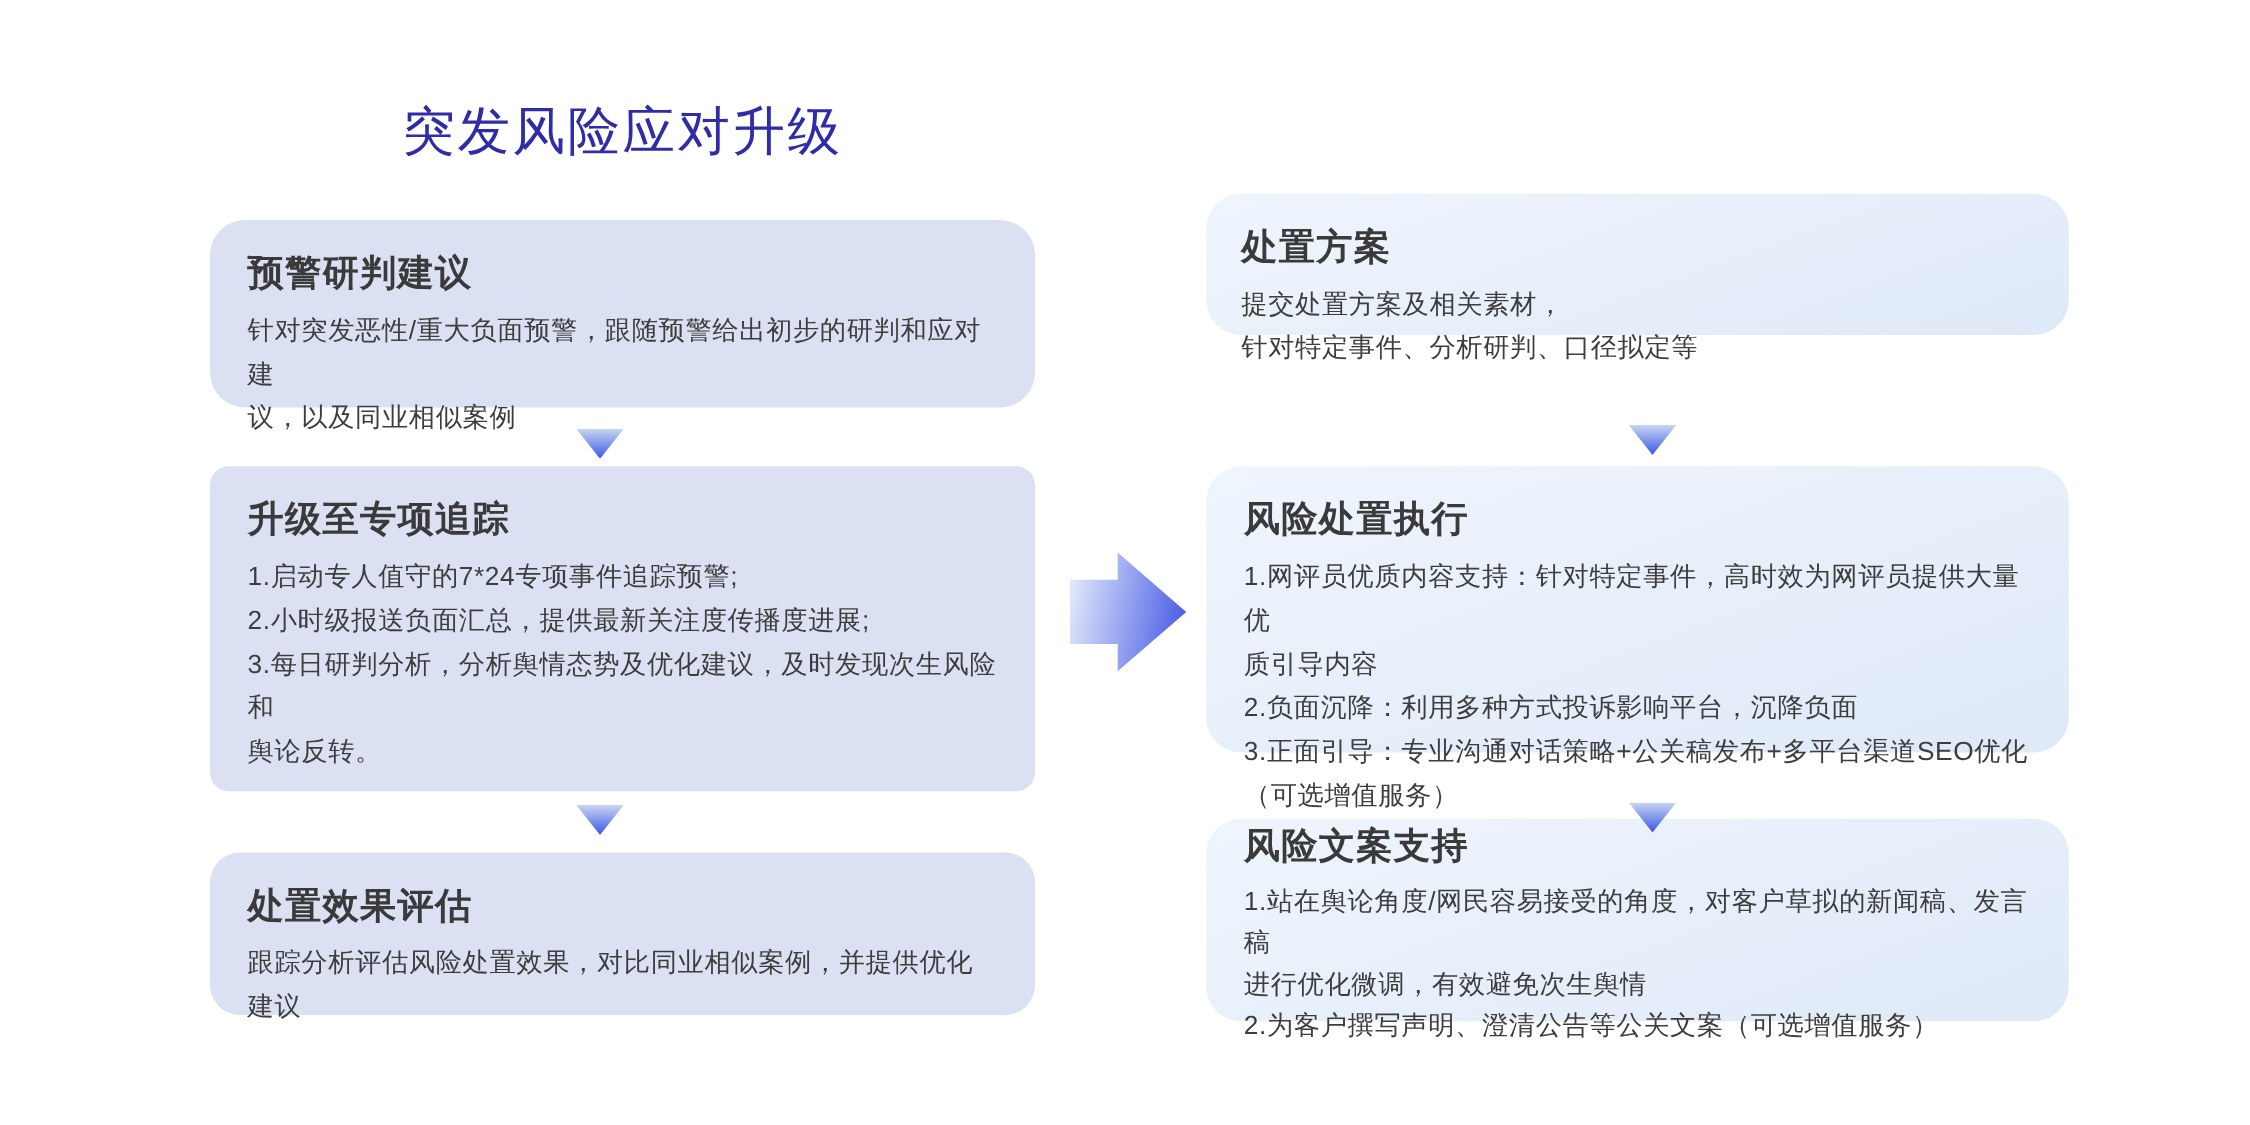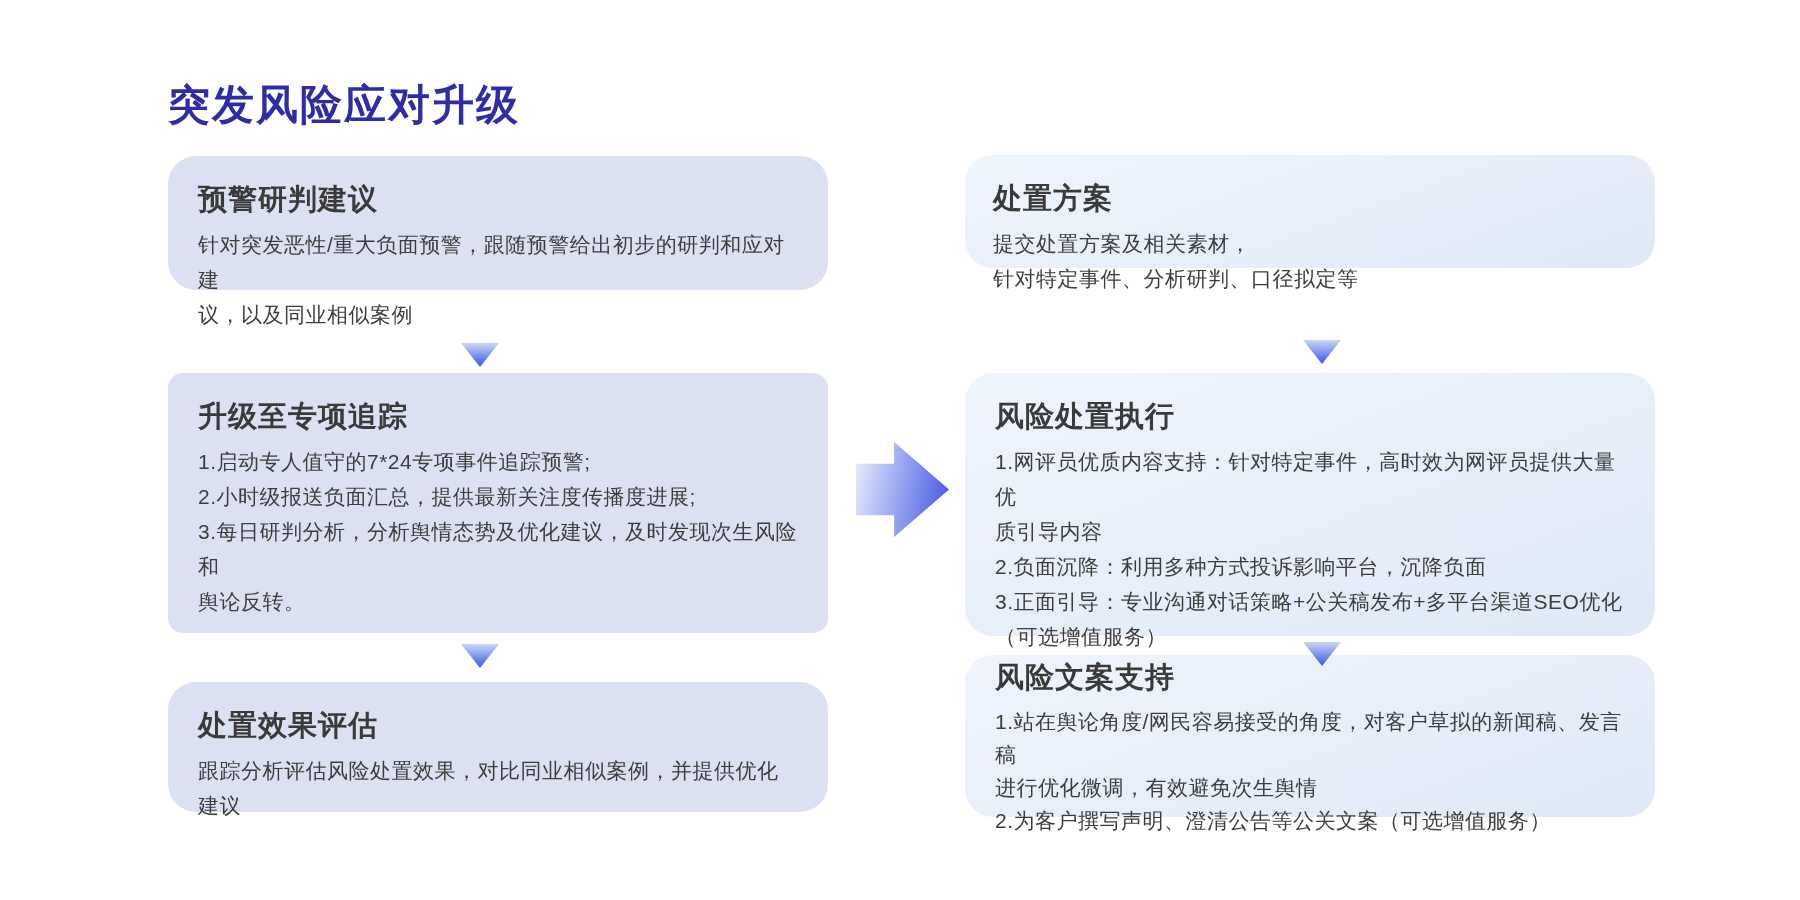--- a/index.html
+++ b/index.html
@@ -8,38 +8,38 @@
     --arrow-light:#C9D6F3; --arrow-dark:#3A57E6;
     --flow-arrow-start:#EAEFFB; --flow-arrow-mid:#8A99EE; --flow-arrow-end:#4150E0;
     --card-title-text:#3A3A3A; --card-body-text:#3D3D3D;
   }
   html,body{margin:0;padding:0;background:#fff;}
   .canvas{
     position:relative; width:1800px; height:900px; background:#fff; overflow:hidden;
     font-family:"Liberation Sans", sans-serif;
   }
   .col-title{
-    position:absolute; top:78px; margin:0; text-align:left;
-    font-size:42px; line-height:54px; font-weight:700; letter-spacing:2px;
+    position:absolute; top:78px; margin:0; text-align:center;
+    font-size:42px; line-height:54px; font-weight:400; letter-spacing:2px;
   }
   #title-left{left:168px; width:660px; color:var(--title-left);}
   #title-right{left:965px; width:690px; color:var(--title-right);}
 
   .card{
     position:absolute; border-radius:28px; box-sizing:border-box;
     padding:24px 30px 0 30px;
   }
   .card-left{left:168px; width:660px; background:var(--card-left-bg);}
   .card-right{left:965px; width:690px;
     background:linear-gradient(160deg, var(--card-right-bg1) 0%, var(--card-right-bg2) 100%);}
-  #card-l1{top:156px; height:134px;}
+  #card-l1{top:176px; height:150px;}
   #card-l2{top:373px; height:260px;border-radius:15px;}
-  #card-l3{top:682px; height:130px;}
+  #card-l3{top:682px; height:130px;border-radius:24px;}
   #card-r1{top:155px; height:113px;padding-left:28px;}
-  #card-r2{top:373px; height:263px;}
+  #card-r2{top:373px; height:229px;}
   #card-r3{top:655px; height:162px; padding-top:3px;}
 
   .card h2{
     margin:0 0 9px 0; font-size:29px; line-height:38px; font-weight:700;
     color:var(--card-title-text); letter-spacing:1px;
   }
   .card p{
     margin:0; font-size:21px; line-height:35px; color:var(--card-body-text);
     white-space:pre-line; letter-spacing:0.5px;
   }

